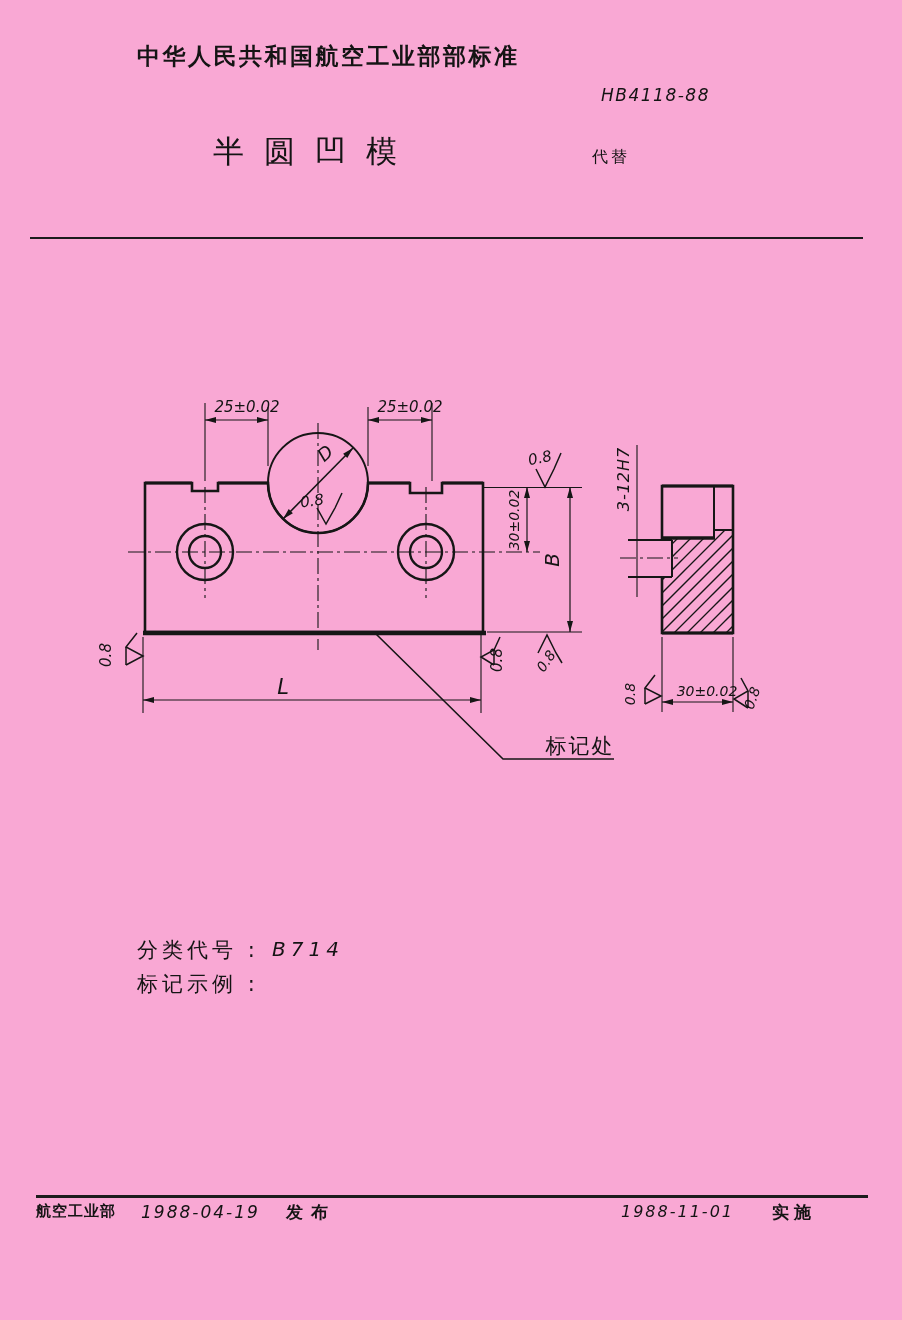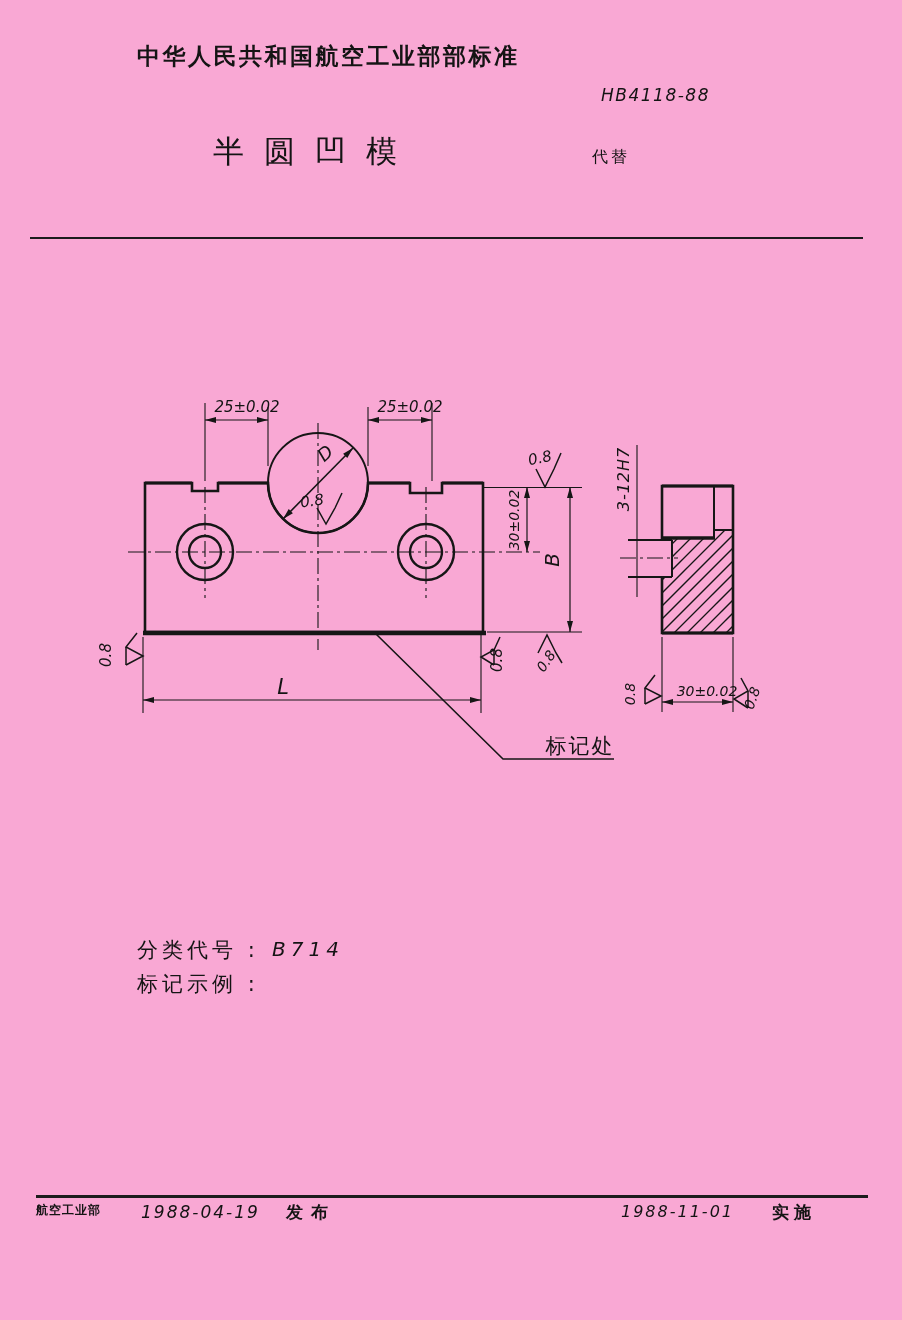--- a/index.html
+++ b/index.html
@@ -163,19 +163,19 @@
   <div class="abs it r90" style="left:623px;top:479px;font-size:16px;letter-spacing:1px;">3-12H7</div>
   <div class="abs it ctr" style="left:697px;top:691px;font-size:14px;">30±0.02</div>
   <div class="abs it r90" style="left:630px;top:694px;font-size:14px;">0.8</div>
   <div class="abs it" style="left:752px;top:698px;font-size:14px;transform:translate(-50%,-50%) rotate(-70deg);">0.8</div>
 
   <div class="abs" style="left:137px;top:936px;font-size:21px;letter-spacing:4px;">分类代号 :</div>
   <div class="abs it" style="left:272px;top:937px;font-size:20px;letter-spacing:5px;">B714</div>
   <div class="abs" style="left:137px;top:970px;font-size:21px;letter-spacing:4px;">标记示例 :</div>
 
   <div class="rule" style="left:36px;top:1195px;width:832px;height:3px;"></div>
-  <div class="abs b" style="left:36px;top:1202px;font-size:12px;letter-spacing:1px;">航空工业部</div>
+  <div class="abs b" style="left:36px;top:1202px;font-size:15px;letter-spacing:1px;">航空工业部</div>
   <div class="abs it" style="left:141px;top:1202px;font-size:17px;letter-spacing:2px;">1988-04-19</div>
   <div class="abs b" style="left:286px;top:1201px;font-size:17px;letter-spacing:8px;">发布</div>
   <div class="abs it" style="left:621px;top:1202px;font-size:16px;letter-spacing:2px;">1988-11-01</div>
   <div class="abs b" style="left:772px;top:1201px;font-size:17px;letter-spacing:5px;">实施</div>
 
 </div>
 
 </body></html>

